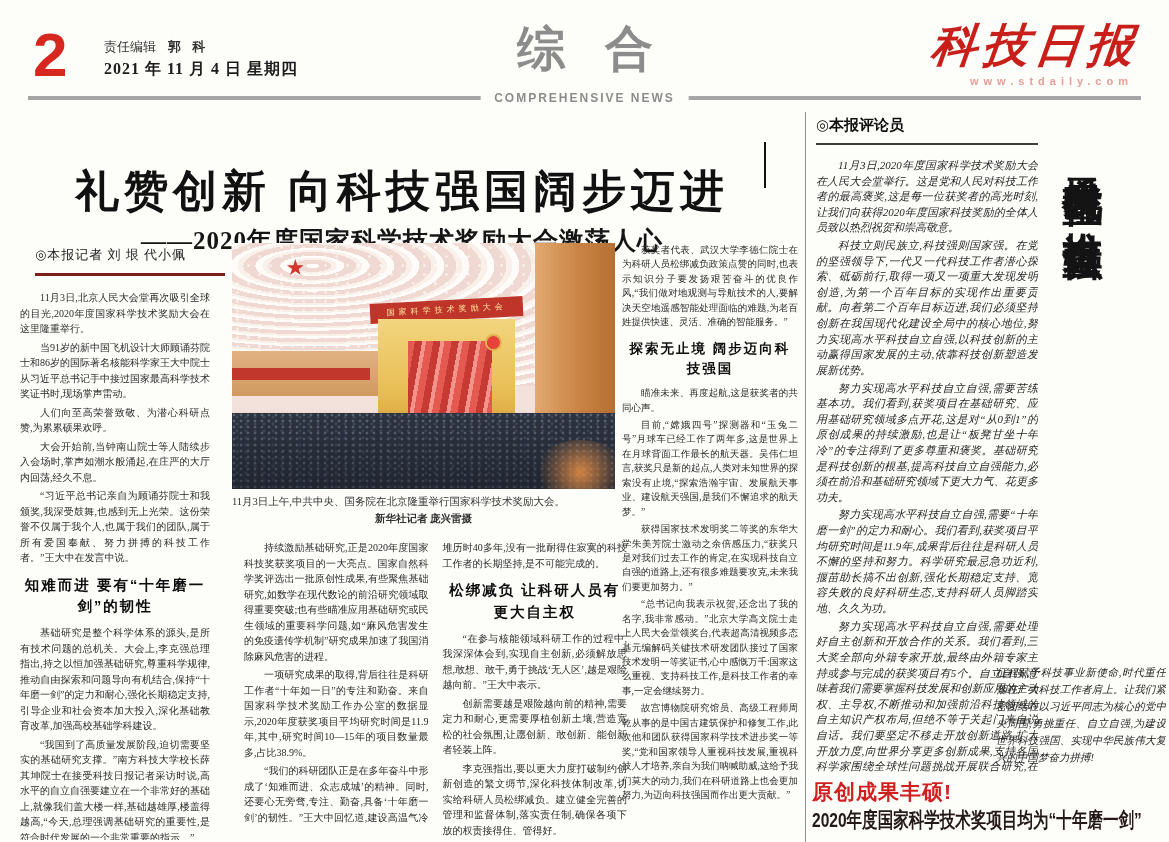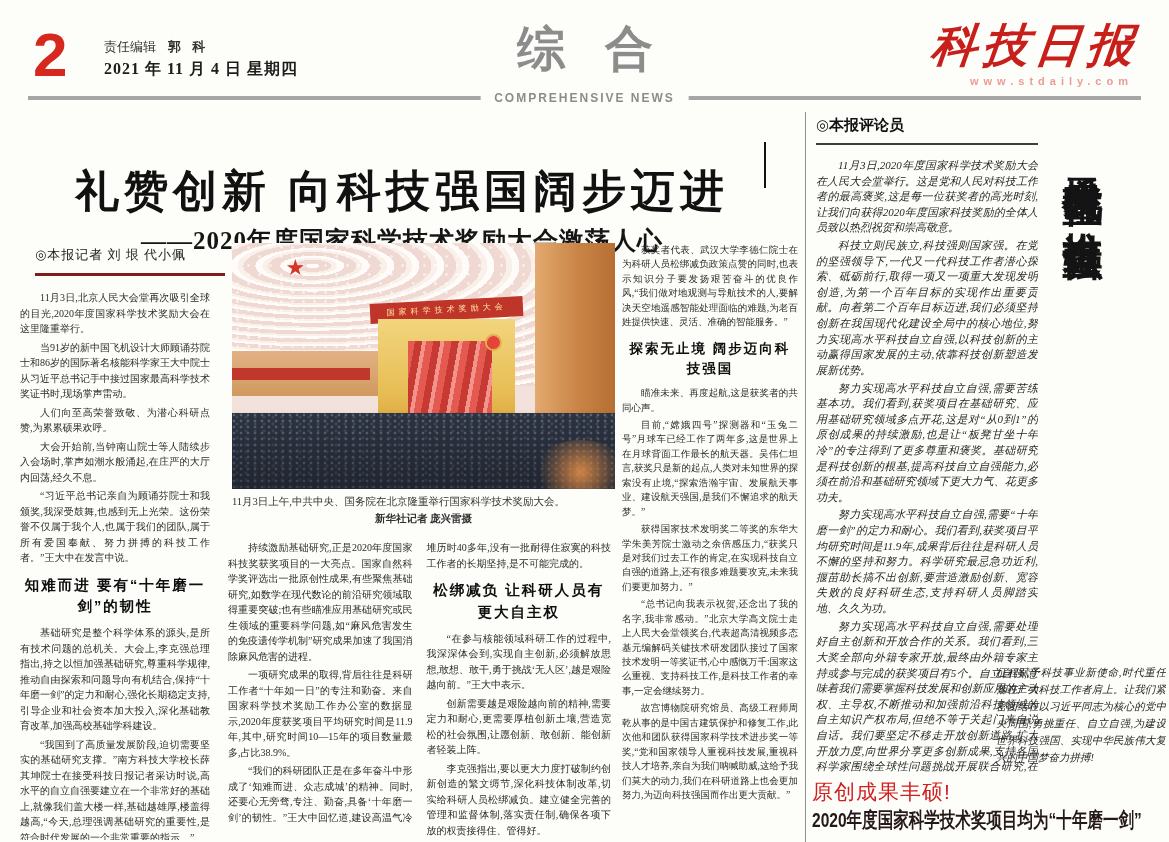--- a/index.html
+++ b/index.html
@@ -28,21 +28,21 @@
   .deck{position:absolute;left:38px;top:203px;width:728px;text-align:center;
       font-weight:bold;font-size:25px;color:#151515;letter-spacing:1px;}
   .byline{position:absolute;left:35px;top:246px;width:190px;font-size:13px;font-weight:normal;color:#222;
       padding-bottom:9px;border-bottom:3px solid #7f1d1d;letter-spacing:1px;}
   
   .region p{margin:0 0 3px;text-indent:2em;text-align:justify;}
   .region h3{font-family:"Liberation Sans","DejaVu Sans",sans-serif;font-weight:bold;color:#0e0e0e;
       text-align:center;font-size:14.5px;line-height:1.5;margin:9px 0 7px;text-indent:0;letter-spacing:2px;}
   .col1{position:absolute;left:20px;top:290px;width:190px;height:550px;overflow:hidden;
       font-size:10px;line-height:1.55;color:#2a2a2a;}
-  .colmid{position:absolute;left:228px;top:540px;width:383px;height:300px;overflow:hidden;
+  .colmid{position:absolute;left:244px;top:540px;width:383px;height:300px;overflow:hidden;
       font-size:10px;line-height:1.55;color:#2a2a2a;column-count:2;column-gap:14px;}
   .col4{position:absolute;left:622px;top:243px;width:176px;height:597px;overflow:hidden;
       font-size:9.5px;line-height:1.52;color:#2a2a2a;}
   .col4 h3{font-size:13.5px;}
   
   .photo{position:absolute;left:232px;top:243px;width:383px;height:246px;overflow:hidden;background:#f3e2db;}
   .photo *{position:absolute;}
   .ph-ceiling{left:0;top:0;right:0;height:58%;
       background:repeating-radial-gradient(ellipse 62% 52% at 21% 16%,#fffbf9 0 7px,#efd9d2 7px 19px,#faf0ea 19px 25px);}
   .ph-dots{left:0;top:0;right:0;height:58%;opacity:.55;
@@ -82,21 +82,21 @@
       font-size:11px;line-height:1.42;color:#1f1f1f;font-style:italic;}
   .comm-body p{margin:0 0 2px;text-indent:2em;text-align:justify;}
   .vert-headline{position:absolute;left:1056px;top:146px;height:540px;
       writing-mode:vertical-rl;text-orientation:upright;
       font-family:"Liberation Sans","DejaVu Sans",sans-serif;font-weight:bold;font-size:40px;
       letter-spacing:2px;color:#141414;}
   .comm-cont{position:absolute;left:996px;top:664px;width:170px;height:112px;overflow:hidden;
       font-size:10.5px;line-height:1.62;color:#1f1f1f;font-style:italic;text-align:justify;}
   
   .teaser-1{position:absolute;left:812px;top:778px;font-family:"Liberation Sans","DejaVu Sans",sans-serif;
-      font-weight:normal;font-size:21px;color:#cf1f1f;letter-spacing:1px;}
+      font-weight:bold;font-size:21px;color:#cf1f1f;letter-spacing:1px;}
   .teaser-2{position:absolute;left:812px;top:806px;font-family:"Liberation Sans","DejaVu Sans",sans-serif;
       font-weight:bold;font-size:21px;color:#241818;white-space:nowrap;transform:scaleX(.74);transform-origin:left;}
 </style>
 </head>
 <body>
 
 <div class="page">
 
   <div class="pagenum">2</div>
   <div class="editor-line">
@@ -162,21 +162,21 @@
       <p>“总书记向我表示祝贺,还念出了我的名字,我非常感动。”北京大学高文院士走上人民大会堂领奖台,代表超高清视频多态基元编解码关键技术研发团队接过了国家技术发明一等奖证书,心中感慨万千:国家这么重视、支持科技工作,是科技工作者的幸事,一定会继续努力。</p>
       <p>故宫博物院研究馆员、高级工程师周乾从事的是中国古建筑保护和修复工作,此次他和团队获得国家科学技术进步奖一等奖,“党和国家领导人重视科技发展,重视科技人才培养,亲自为我们呐喊助威,这给予我们莫大的动力,我们在科研道路上也会更加努力,为迈向科技强国而作出更大贡献。”</p>
     </div>
 
   <div class="divider-v"></div>
   <div class="comm-label">◎本报评论员</div>
   <div class="comm-body">
       <p>11月3日,2020年度国家科学技术奖励大会在人民大会堂举行。这是党和人民对科技工作者的最高褒奖,这是每一位获奖者的高光时刻,让我们向获得2020年度国家科技奖励的全体人员致以热烈祝贺和崇高敬意。</p>
       <p>科技立则民族立,科技强则国家强。在党的坚强领导下,一代又一代科技工作者潜心探索、砥砺前行,取得一项又一项重大发现发明创造,为第一个百年目标的实现作出重要贡献。向着第二个百年目标迈进,我们必须坚持创新在我国现代化建设全局中的核心地位,努力实现高水平科技自立自强,以科技创新的主动赢得国家发展的主动,依靠科技创新塑造发展新优势。</p>
       <p>努力实现高水平科技自立自强,需要苦练基本功。我们看到,获奖项目在基础研究、应用基础研究领域多点开花,这是对“从0到1”的原创成果的持续激励,也是让“板凳甘坐十年冷”的专注得到了更多尊重和褒奖。基础研究是科技创新的根基,提高科技自立自强能力,必须在前沿和基础研究领域下更大力气、花更多功夫。</p>
-      <p>努力实现高水平科技自立自强,需要“十年磨一剑”的定力和耐心。我们看到,获奖项目平均研究时间是11.9年,成果背后往往是科研人员不懈的坚持和努力。科学研究最忌急功近利,揠苗助长搞不出创新,要营造激励创新、宽容失败的良好科研生态,支持科研人员脚踏实地、久久为功。</p>
+      <p>努力实现高水平科技自立自强,需要“十年磨一剑”的定力和耐心。我们看到,获奖项目平均研究时间是11.9年,成果背后往往是科研人员不懈的坚持和努力。科学研究最忌急功近利,揠苗助长搞不出创新,强化长期稳定支持、宽容失败的良好科研生态,支持科研人员脚踏实地、久久为功。</p>
       <p>努力实现高水平科技自立自强,需要处理好自主创新和开放合作的关系。我们看到,三大奖全部向外籍专家开放,最终由外籍专家主持或参与完成的获奖项目有5个。自立自强,意味着我们需要掌握科技发展和创新应用的主动权、主导权,不断推动和加强前沿科技领域的自主知识产权布局,但绝不等于关起门来自说自话。我们要坚定不移走开放创新道路,扩大开放力度,向世界分享更多创新成果,支持各国科学家围绕全球性问题挑战开展联合研究,在扩大开放中实现互利共赢。</p>
     </div>
   <div class="vert-headline">勇挑时代重任　推进自立自强</div>
   <div class="comm-cont">征程赋予科技事业新使命,时代重任落在广大科技工作者肩上。让我们紧密团结在以习近平同志为核心的党中央周围,勇挑重任、自立自强,为建设世界科技强国、实现中华民族伟大复兴的中国梦奋力拼搏!</div>
 
   <div class="teaser-1">原创成果丰硕!</div>
   <div class="teaser-2">2020年度国家科学技术奖项目均为“十年磨一剑”</div>
 
 </div>
 

